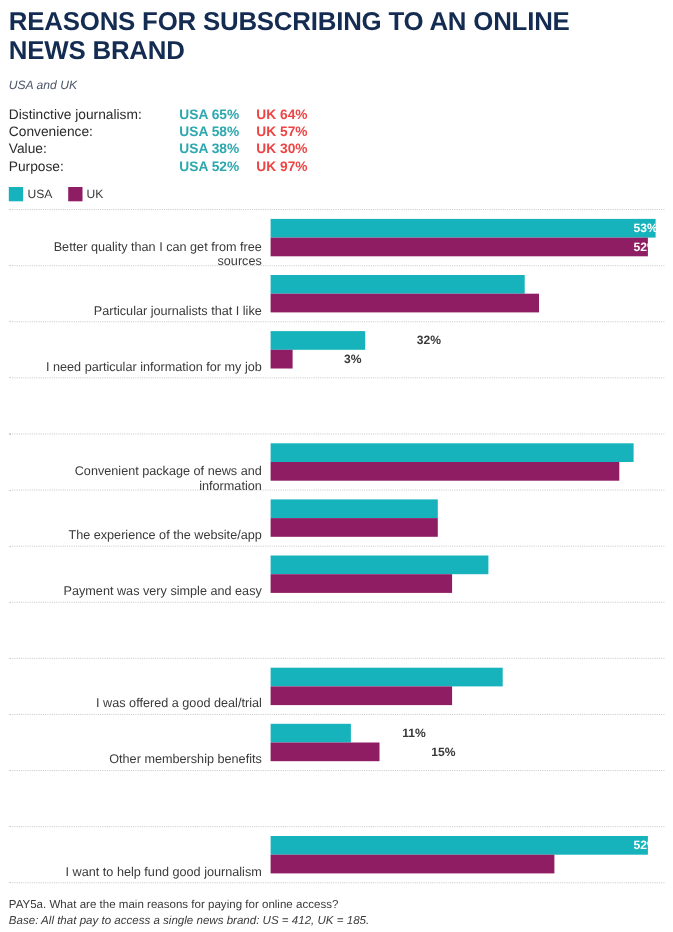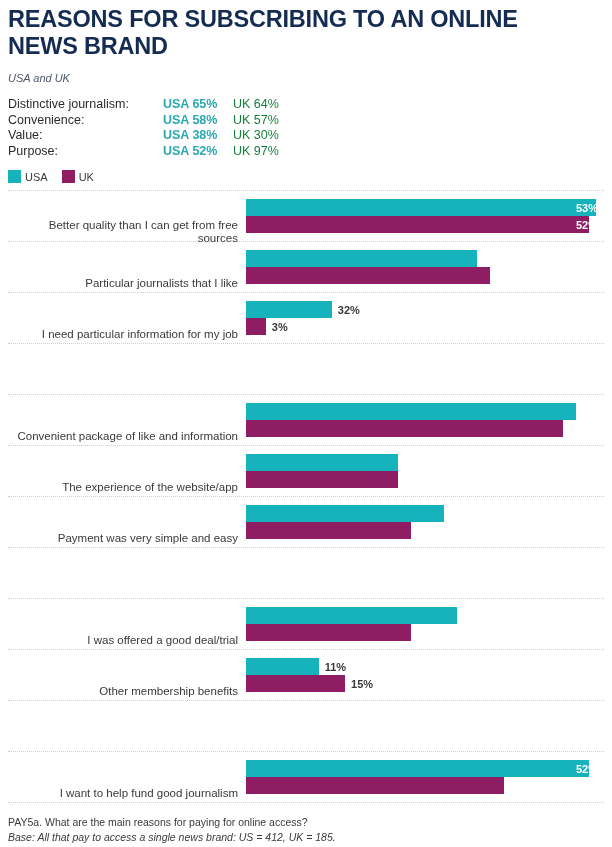--- a/index.html
+++ b/index.html
@@ -55,22 +55,22 @@
   .stats td.stat-label {
     color: #2b2b2b;
     width: 155px;
   }
   .stats td.stat-usa {
     color: #2ca8ae;
     font-weight: bold;
     width: 70px;
   }
   .stats td.stat-uk {
-    color: #15803d;
-    font-weight: normal;
+    color: #ef4444;
+    font-weight: bold;
   }
 
   
   .legend {
     display: flex;
     align-items: flex-start;
     gap: 6px;
     margin-top: 11px;
     font-size: 11px;
     color: #3a3a3a;
@@ -122,20 +122,21 @@
     left: 238px;
     right: 0;
     top: 8px;
   }
   .bar {
     position: relative;
     height: 17px;
     display: flex;
     align-items: center;
     justify-content: flex-end;
+    padding-left: 41px;
   }
   .bar .fill {
     position: absolute;
     left: 0;
     top: 0;
     height: 17px;
   }
   .bar .val {
     position: relative;
     font-size: 11px;
@@ -248,21 +249,21 @@
             <span class="val outside" style="margin-left: 85.8491px;">32%</span>
           </div>
           <div class="bar outside-wrap">
             <div class="fill" style="width: 19.8113px; background: rgb(142, 29, 99);"></div>
             <span class="val outside" style="margin-left: 19.8113px;">3%</span>
           </div>
         </div>
       </div>
       <div class="row spacer"></div>
       <div class="row">
-        <div class="row-label">Convenient package of like and information</div>
+        <div class="row-label">Convenient package of news and information</div>
         <div class="bars">
           <div class="bar">
             <div class="fill" style="width: 330.189px; background: rgb(23, 179, 189);"></div>
             <span class="val">50%</span>
           </div>
           <div class="bar">
             <div class="fill" style="width: 316.981px; background: rgb(142, 29, 99);"></div>
             <span class="val">48%</span>
           </div>
         </div>

